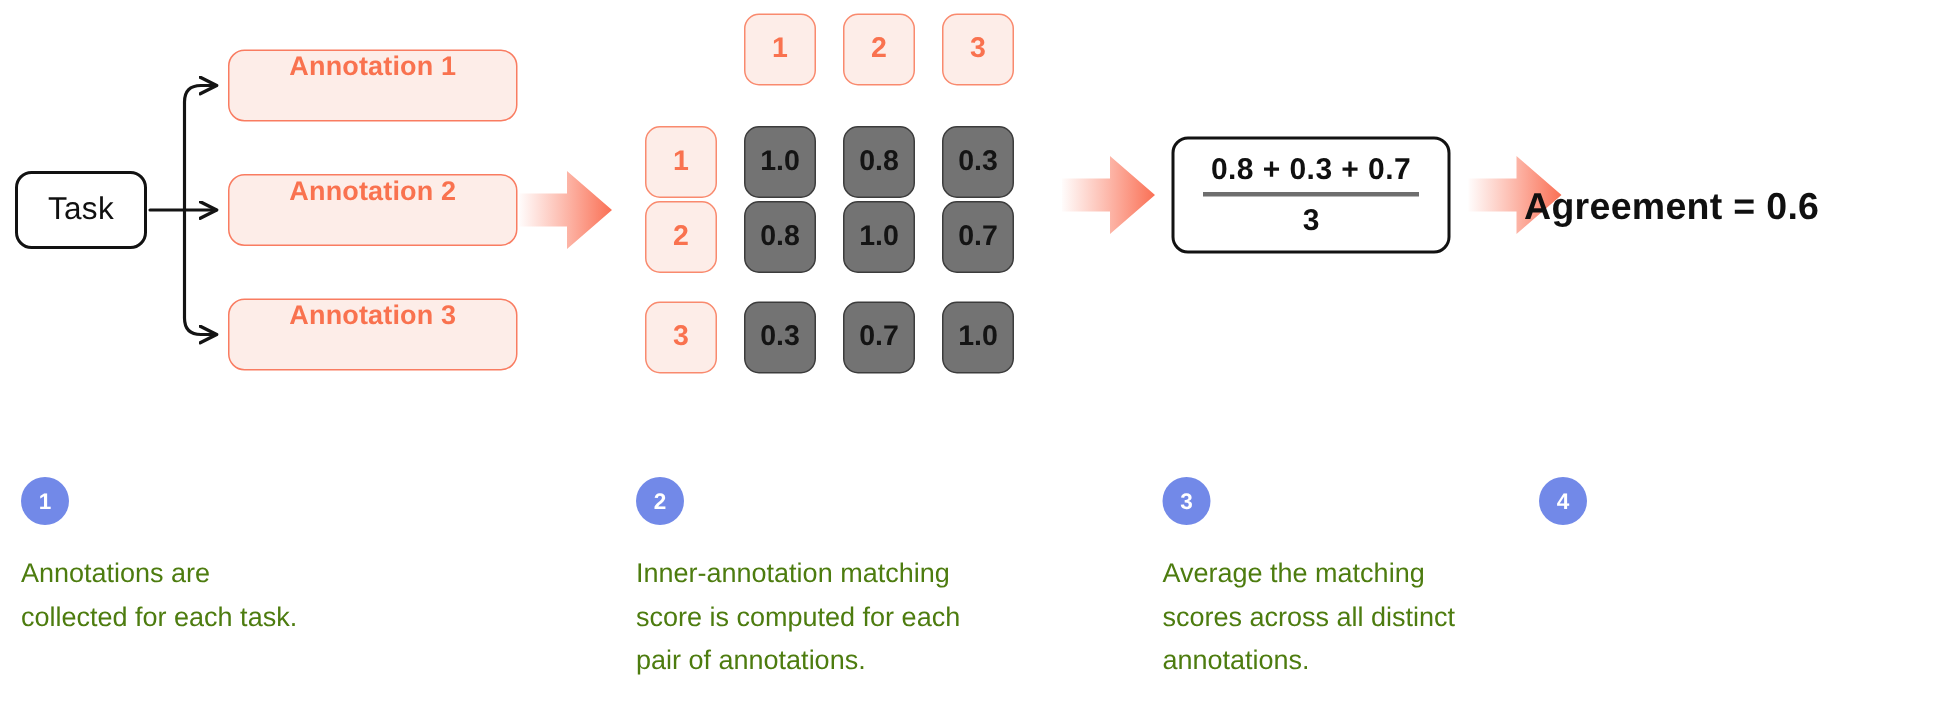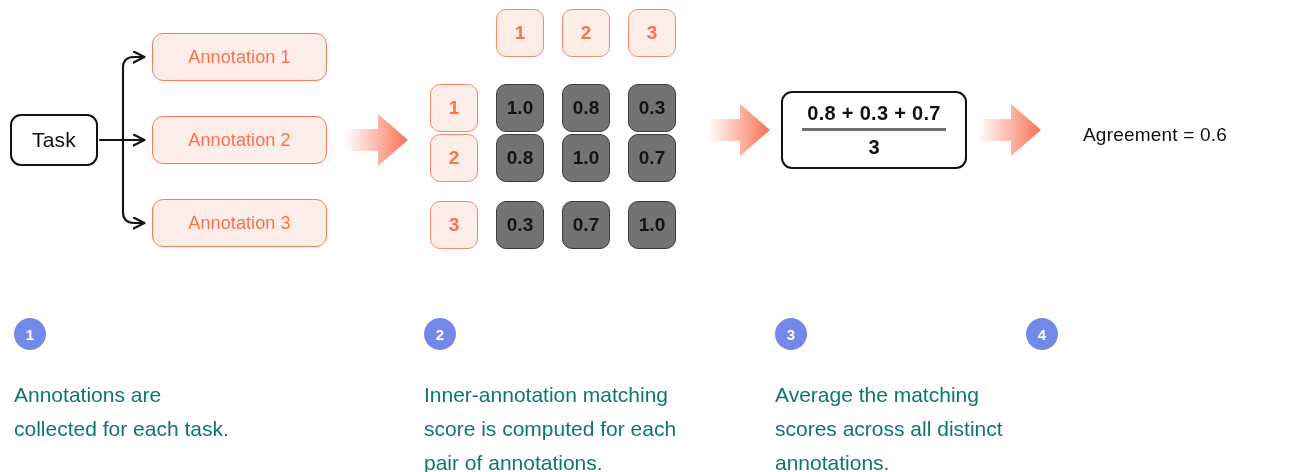--- a/index.html
+++ b/index.html
@@ -30,26 +30,26 @@
     border-radius: 11px;
     background: #ffffff;
     display: flex; align-items: center; justify-content: center;
     font-size: 21px; font-weight: 400; color: #101010;
     letter-spacing: .2px;
   }
 
   
   .annot-box {
     left: 152px;
-    width: 175px; height: 48px;
+    width: 193px; height: 48px;
     border: 1.8px solid #F97C61;
     border-radius: 11px;
     background: #FDEDE8;
-    display: flex; align-items: center; justify-content: center;
-    font-size: 18px; font-weight: 400; color: #F9724F;
+    display: flex; align-items: flex-start; justify-content: center;
+    font-size: 18px; font-weight: 700; color: #F9724F;
     letter-spacing: .1px;
   }
   .annot-1 { top: 33px; }
   .annot-2 { top: 116px; }
   .annot-3 { top: 199px; }
 
   
   .connectors { left: 0; top: 0; width: 1306px; height: 472px; pointer-events: none; }
 
   
@@ -93,39 +93,39 @@
   .frac-bar {
     width: 144px; height: 2.4px; background: #6E6E6E;
   }
   .frac-den {
     font-size: 20px; font-weight: 700; color: #101010;
     padding-top: 6px;
   }
 
   
   .result-text {
-    left: 1083px; top: 124px;
-    font-size: 19px; font-weight: 400; color: #101010;
+    left: 1016px; top: 124px;
+    font-size: 25px; font-weight: 700; color: #101010;
     letter-spacing: .2px;
     white-space: nowrap;
   }
 
   
   .step { top: 318px; }
   .step-badge {
     width: 32px; height: 32px; border-radius: 50%;
     background: #7289E8;
     display: flex; align-items: center; justify-content: center;
     color: #ffffff; font-size: 15px; font-weight: 700;
   }
   .step-text {
-    margin-top: 28px;
-    font-size: 21px;
+    margin-top: 18px;
+    font-size: 18px;
     line-height: 1.62;
-    color: #0f766e;
+    color: #4d7c0f;
     white-space: pre-line;
   }
   .step-1 { left: 14px;   width: 240px; }
   .step-2 { left: 424px;  width: 275px; }
   .step-3 { left: 775px;  width: 250px; }
   .step-4 { left: 1026px; width: 250px; }
 </style>
 </head>
 <body>
 

